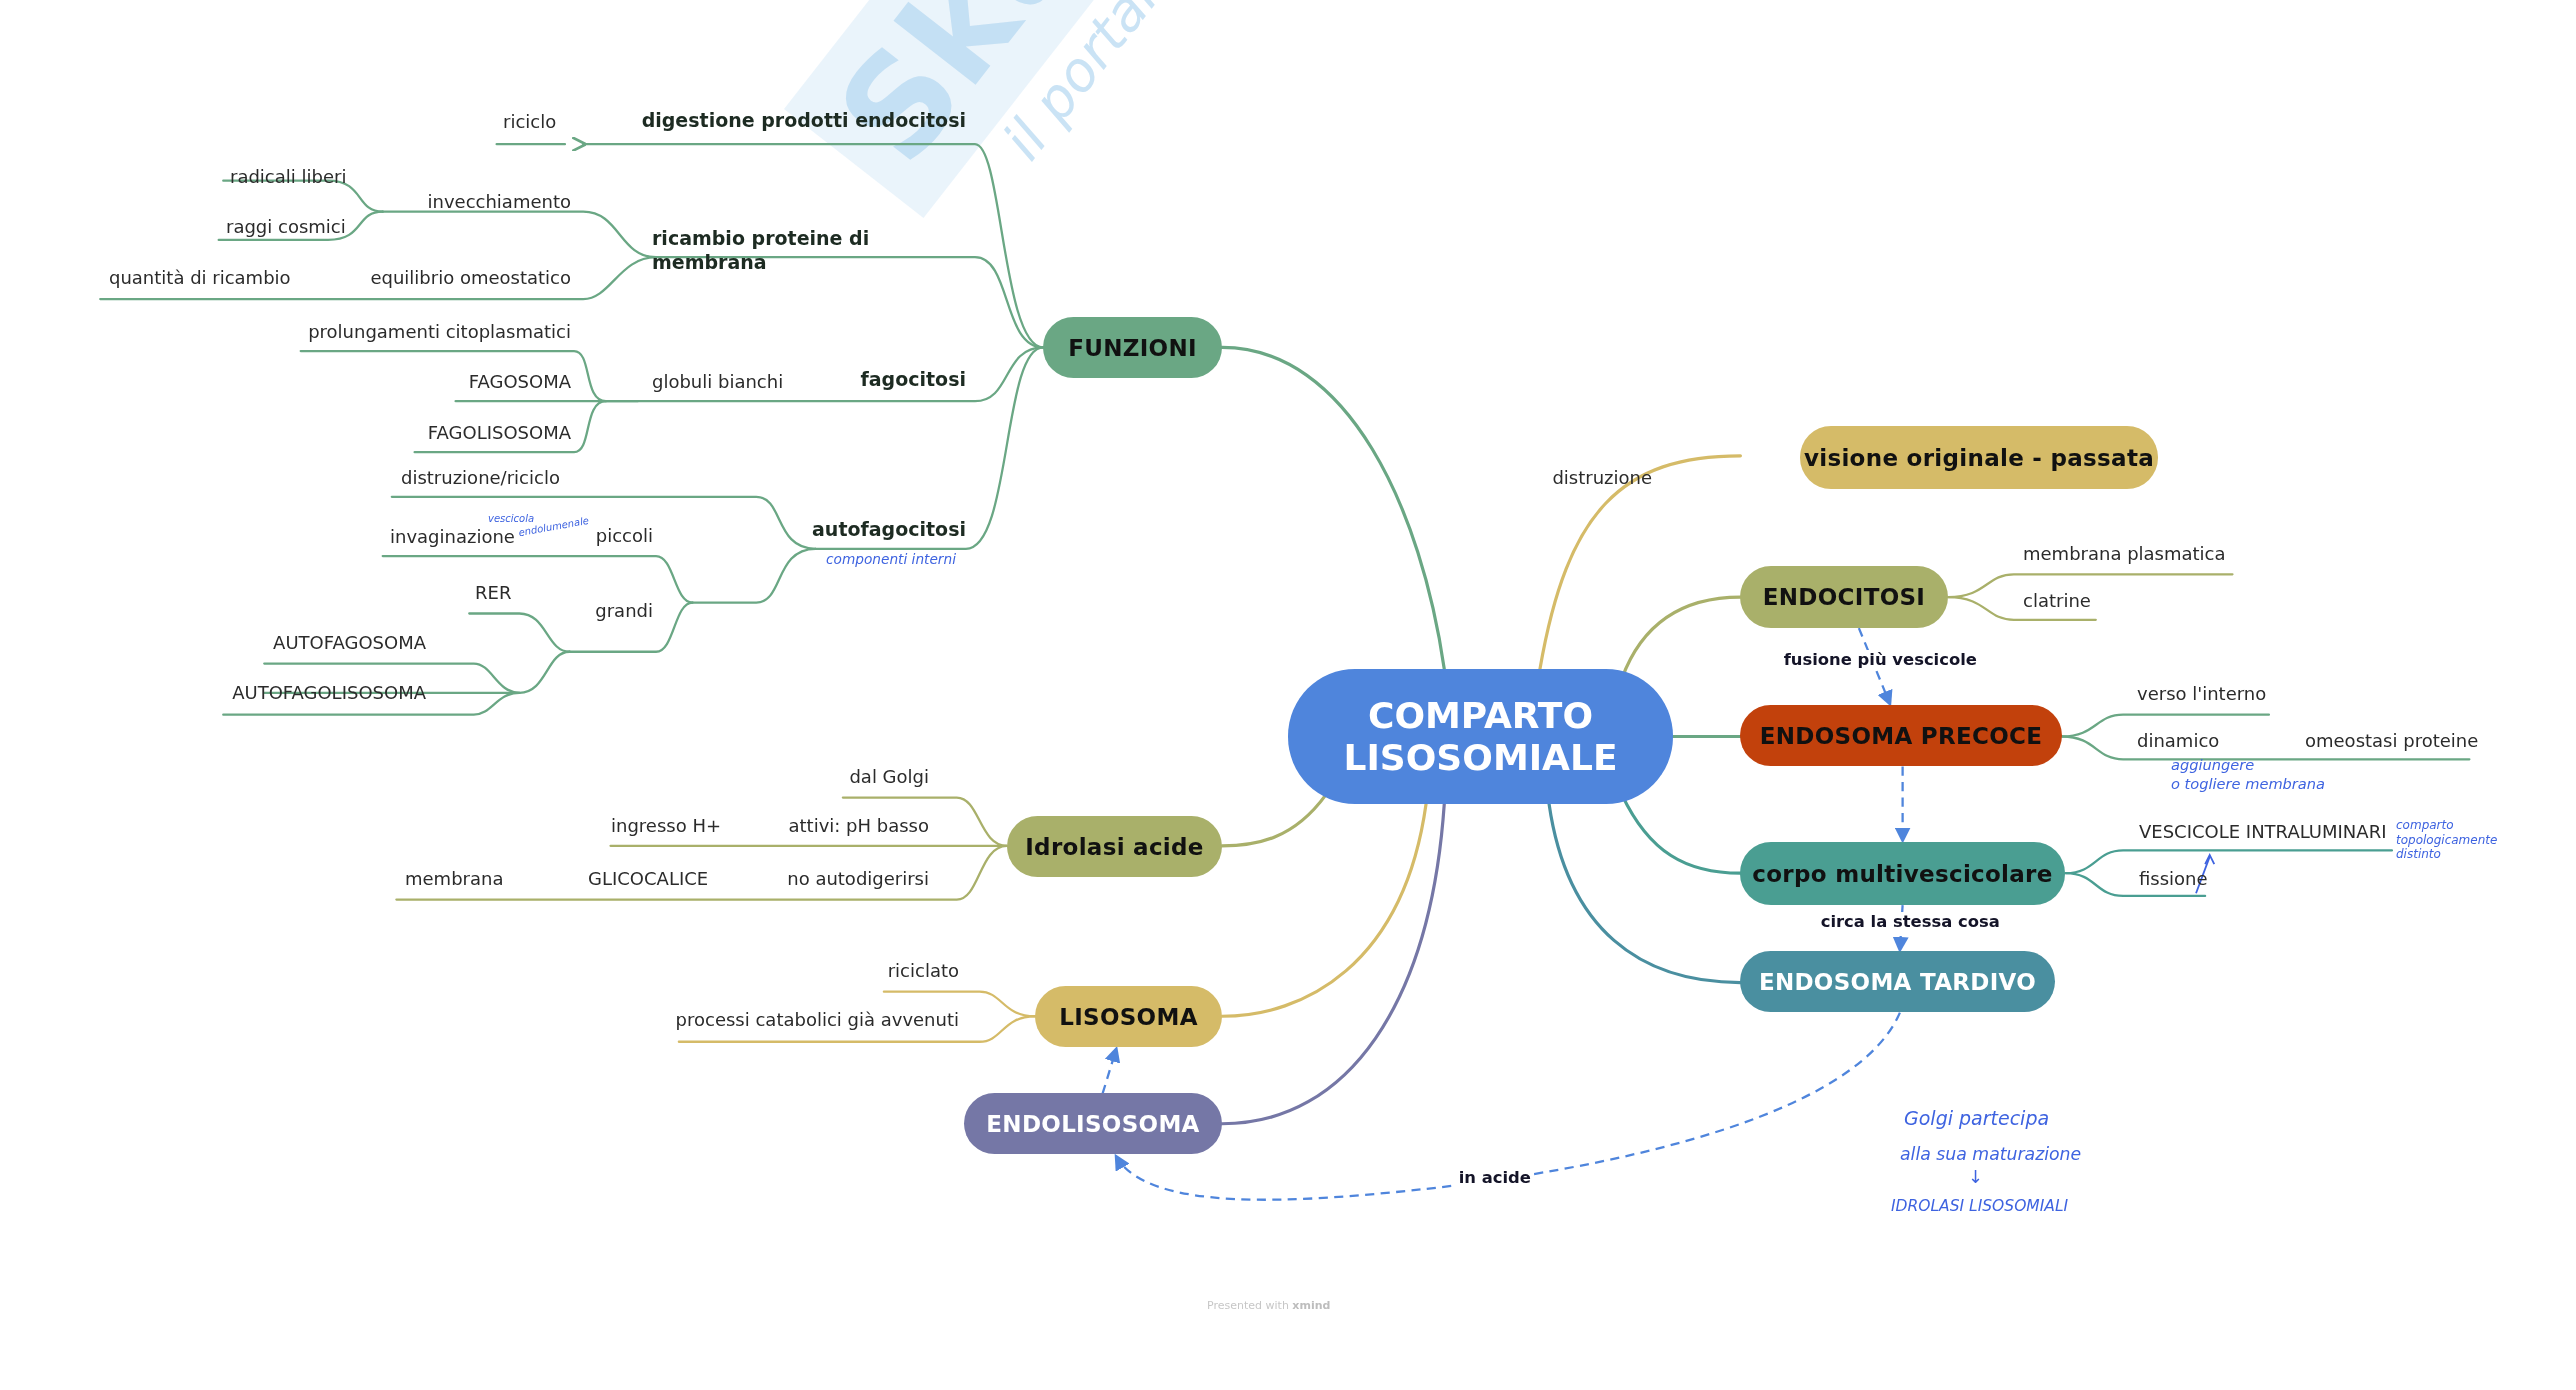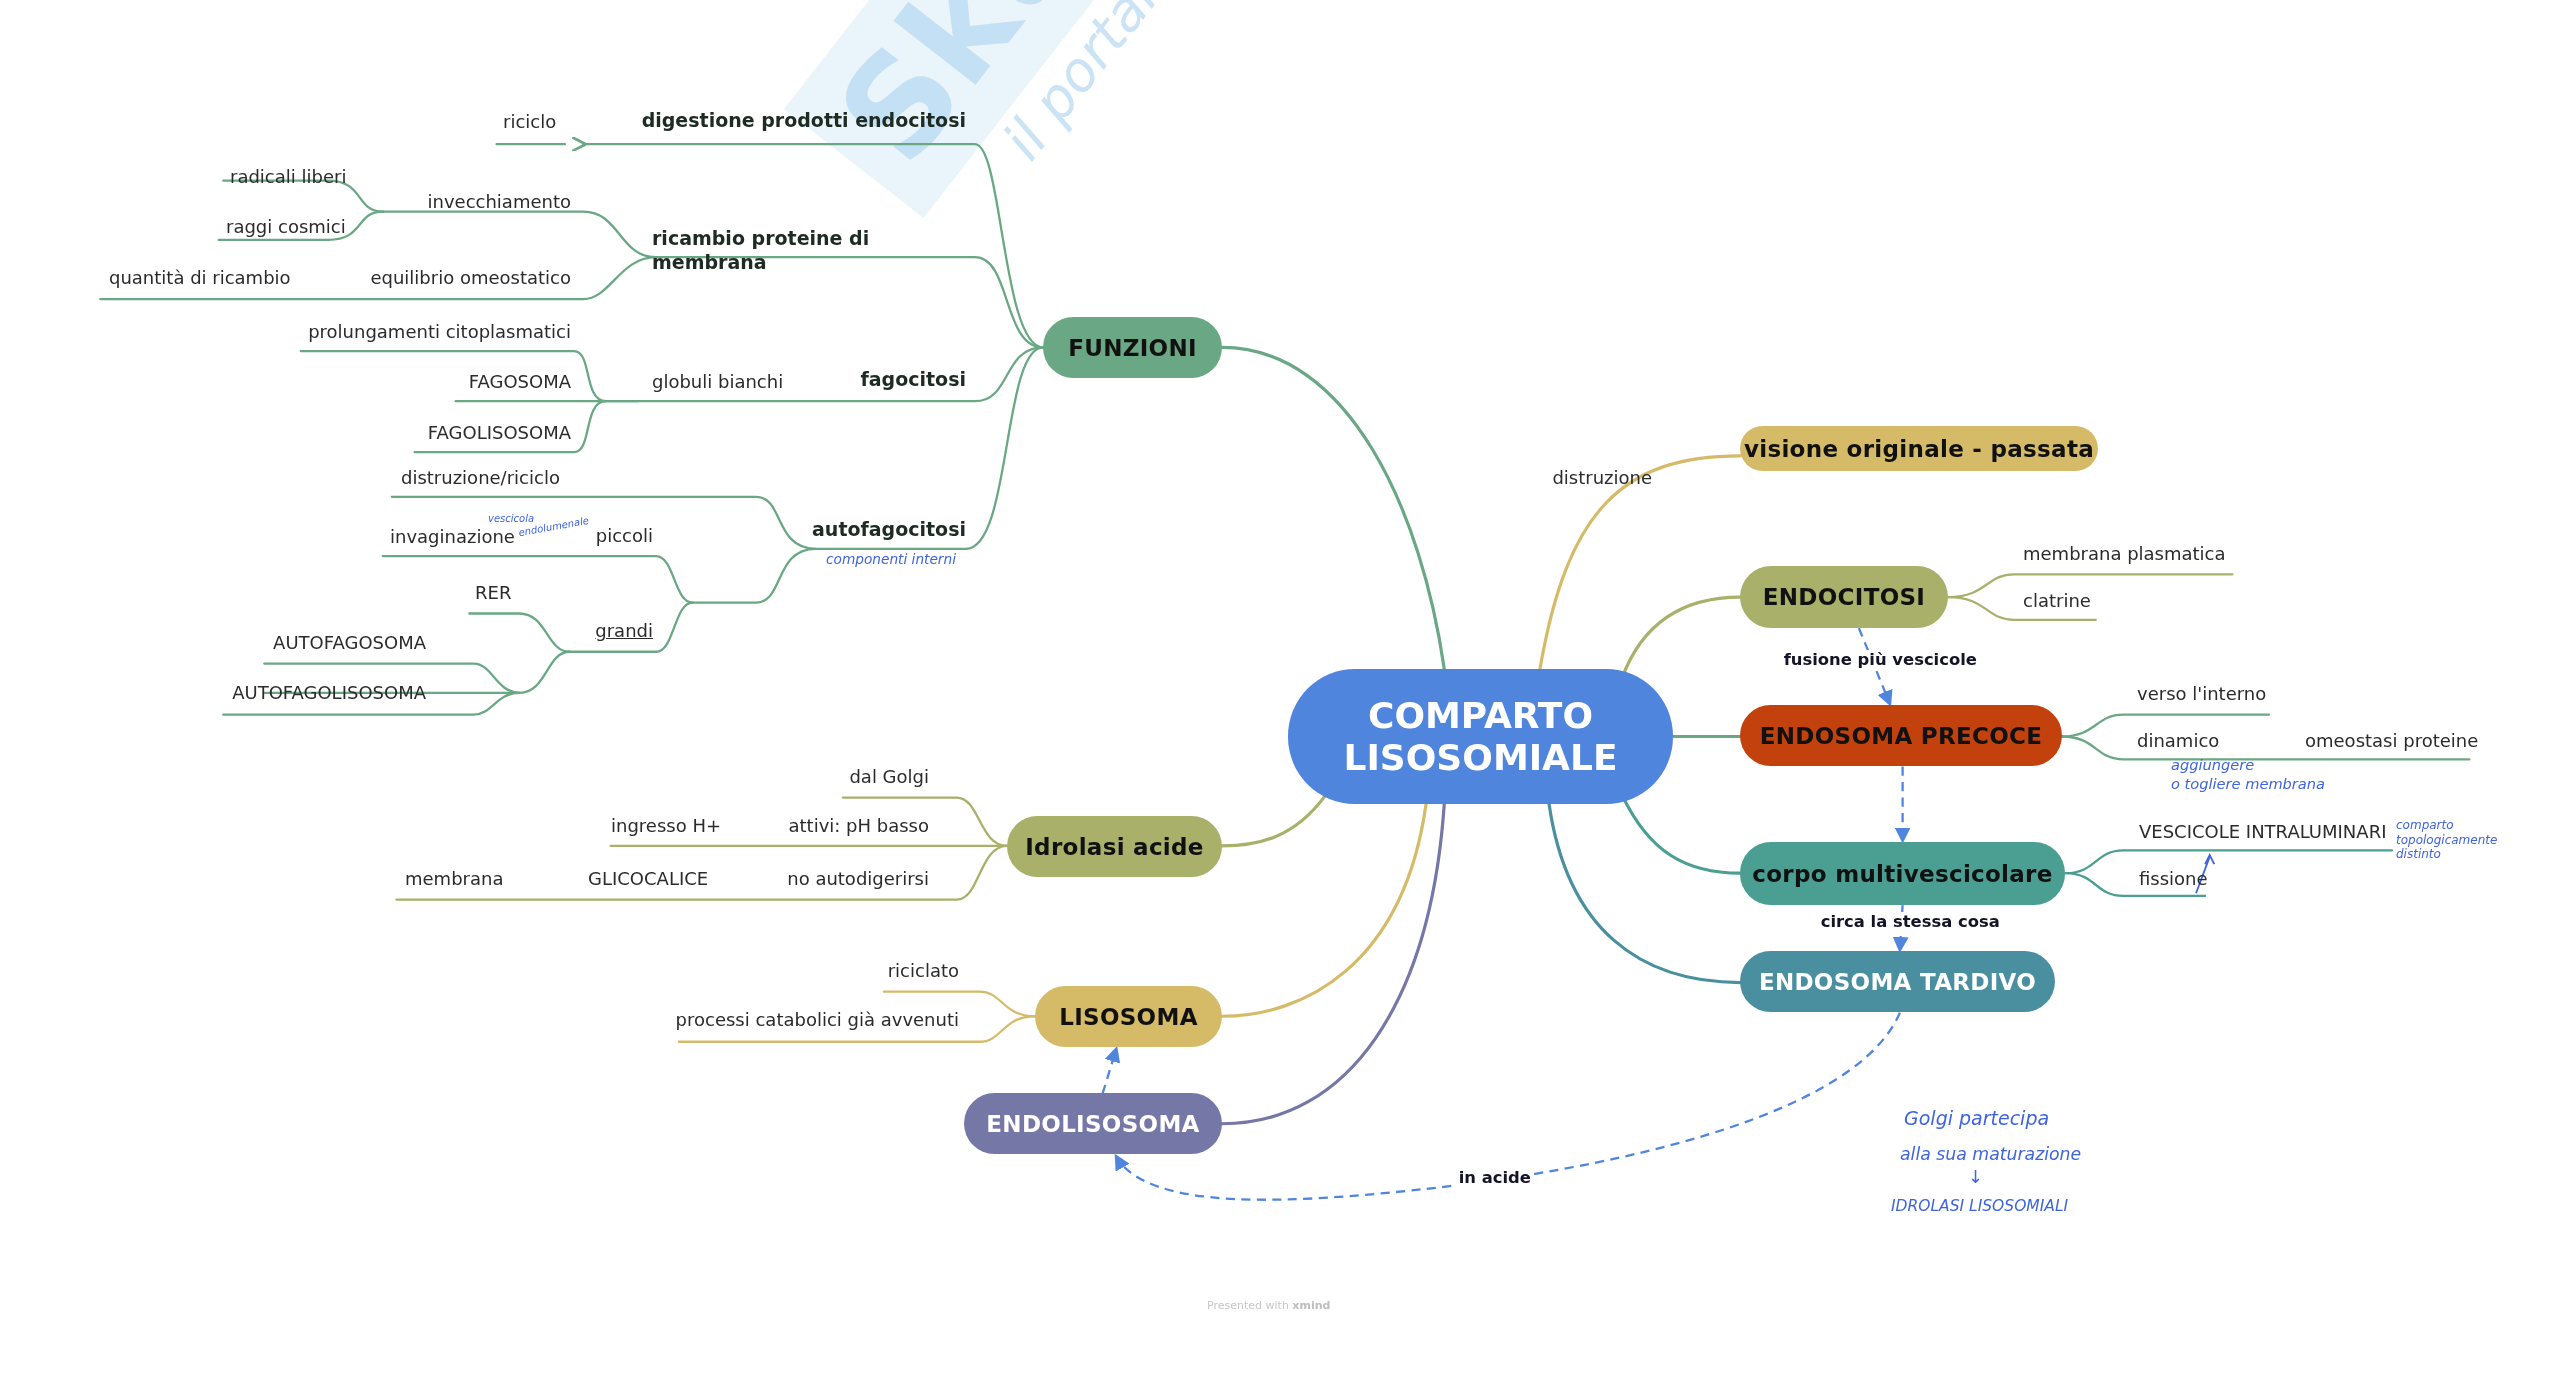--- a/index.html
+++ b/index.html
@@ -136,21 +136,21 @@
 <div class="node" style="left:1007px;top:816px;width:215px;height:61px;background:#a9b06a;">
   <span>Idrolasi acide</span>
   </div>
 <div class="node" style="left:1035px;top:986px;width:187px;height:61px;background:#d5bb68;">
   <span>LISOSOMA</span>
   </div>
 <div class="node white" style="left:964px;top:1093px;width:258px;height:61px;background:#7577a6;">
   <span>ENDOLISOSOMA</span>
   </div>
 
-<div class="node" style="left:1740px;top:426px;width:358px;height:45px;background:#d5bb68;">
+<div class="node" style="left:1800px;top:426px;width:358px;height:63px;background:#d5bb68;">
   <span>visione originale - passata</span>
   </div>
 <div class="node" style="left:1740px;top:566px;width:208px;height:62px;background:#a9b06a;">
   <span>ENDOCITOSI</span>
   </div>
 <div class="node" style="left:1740px;top:705px;width:322px;height:61px;background:#c2410c;">
   <span>ENDOSOMA PRECOCE</span>
   </div>
 <div class="node" style="left:1740px;top:842px;width:325px;height:63px;background:#4a9e92;">
   <span>corpo multivescicolare</span>
@@ -175,21 +175,21 @@
 <div class="lbl r" style="right:2005px;top:422px;">FAGOLISOSOMA</div>
 
 <div class="lbl bold r" style="right:1610px;top:518px;">autofagocitosi</div>
 <div class="hand" style="left:826px;top:551px;font-size:13.7px;">componenti interni</div>
 <div class="lbl r" style="right:924px;top:467px;">distruzione</div>
 <div class="lbl" style="left:401px;top:467px;">distruzione/riciclo</div>
 <div class="lbl r" style="right:1923px;top:525px;">piccoli</div>
 <div class="lbl" style="left:390px;top:526px;">invaginazione</div>
 <div class="hand" style="left:488px;top:513px;font-size:10px;">vescicola</div>
 <div class="hand" style="left:518px;top:521px;font-size:10px;transform:rotate(-10deg);">endolumenale</div>
-<div class="lbl r" style="right:1923px;top:620px;text-decoration:underline;">grandi</div>
+<div class="lbl r" style="right:1923px;top:600px;">grandi</div>
 <div class="lbl" style="left:475px;top:582px;">RER</div>
 <div class="lbl r" style="right:2150px;top:632px;">AUTOFAGOSOMA</div>
 <div class="lbl r" style="right:2150px;top:682px;">AUTOFAGOLISOSOMA</div>
 
 <div class="lbl r" style="right:1647px;top:766px;">dal Golgi</div>
 <div class="lbl r" style="right:1647px;top:815px;">attivi: pH basso</div>
 <div class="lbl" style="left:611px;top:815px;">ingresso H+</div>
 <div class="lbl r" style="right:1647px;top:868px;">no autodigerirsi</div>
 <div class="lbl" style="left:588px;top:868px;">GLICOCALICE</div>
 <div class="lbl" style="left:405px;top:868px;">membrana</div>

